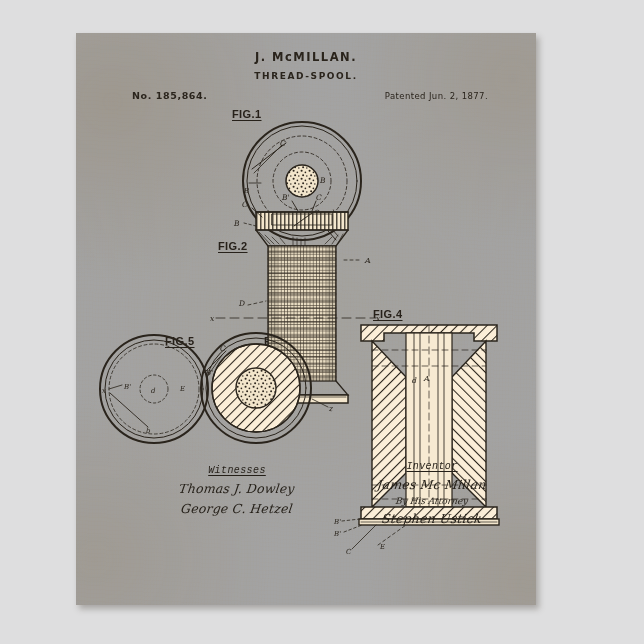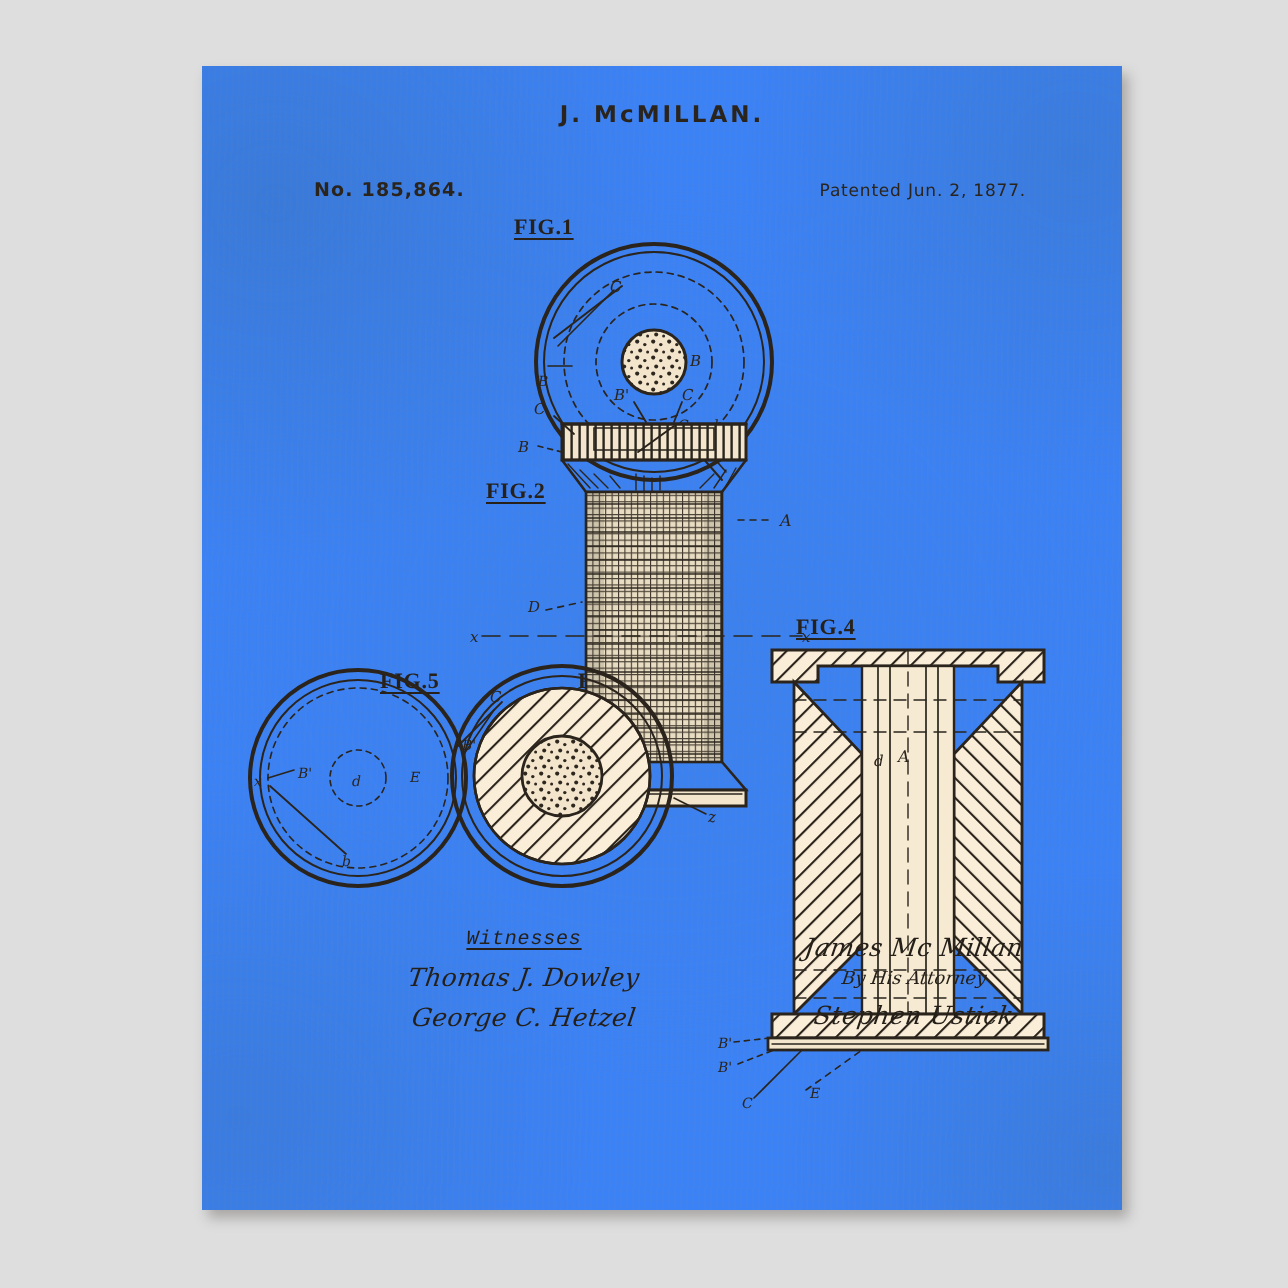--- a/index.html
+++ b/index.html
@@ -5,22 +5,22 @@
   html,body{margin:0;padding:0;}
   body{
     width:644px;height:644px;overflow:hidden;
     background:#dededf;
     font-family:"Liberation Serif", serif;
   }
   #stage{position:relative;width:644px;height:644px;}
 
   
   #poster{
-    position:absolute;left:101px;top:33px;width:460px;height:572px;
-    background:#3b82f6;
+    position:absolute;left:76px;top:33px;width:460px;height:572px;
+    background:#a3a3a3;
     box-shadow:3px 4px 6px rgba(90,85,78,0.40);
     overflow:hidden;
   }
   
   #paper-texture{
     position:absolute;inset:0;pointer-events:none;
     background:
       radial-gradient(ellipse 60% 45% at 8% 12%, rgba(226,196,150,0.32), rgba(226,196,150,0) 70%),
       radial-gradient(ellipse 50% 40% at 95% 8%,  rgba(232,205,162,0.30), rgba(232,205,162,0) 72%),
       radial-gradient(ellipse 55% 42% at 4% 92%,  rgba(228,199,155,0.26), rgba(228,199,155,0) 70%),
@@ -55,21 +55,21 @@
   }
   #patent-date{
     right:48px;top:58px;
     font-family:"DejaVu Sans", sans-serif;
     font-weight:400;font-size:8.5px;letter-spacing:.4px;
   }
 
   
   .figcap{
     position:absolute;color:#27211a;
-    font-family:Liberation Serif, serif;
+    font-family:Liberation Sans, sans-serif;
     font-weight:700;font-size:11px;letter-spacing:.4px;
     text-decoration:underline;text-underline-offset:2px;
     text-decoration-thickness:1px;
   }
   #figcap-1{left:156px;top:75px;}
   #figcap-2{left:142px;top:207px;}
   #figcap-5{left:89px;top:302px;}
   #figcap-3{left:188px;top:302px;}
   #figcap-4{left:297px;top:275px;text-align:center;}
 
@@ -99,20 +99,21 @@
 <body>
 
 <div id="stage">
 
   <div id="poster">
 
     <div id="paper-texture"></div>
     <div id="paper-grain"></div>
 
     <div class="hdr" id="inventor-name">J. McMILLAN.</div>
+    <div class="hdr" id="patent-title">THREAD-SPOOL.</div>
     <div class="hdr" id="patent-number">No. 185,864.</div>
     <div class="hdr" id="patent-date">Patented Jun. 2, 1877.</div>
 
     <div class="figcap" id="figcap-1">FIG.1</div>
     <div class="figcap" id="figcap-2">FIG.2</div>
     <div class="figcap" id="figcap-5">FIG.5</div>
     <div class="figcap" id="figcap-3">FIG.3</div>
     <div class="figcap" id="figcap-4">FIG.4</div>
 
     <svg id="drawing" viewBox="0 0 460 572">
@@ -312,19 +313,20 @@
       </g>
     </svg>
 
     <div class="sigblock" id="witness-block">
       <div class="sig-head">Witnesses</div>
       <div class="sig-line">Thomas J. Dowley</div>
       <div class="sig-line">George C. Hetzel</div>
     </div>
 
     <div class="sigblock" id="inventor-block">
+      <div class="sig-head">Inventor</div>
       <div class="sig-line">James Mc Millan</div>
       <div class="sig-small">By His Attorney</div>
       <div class="sig-line">Stephen Ustick</div>
     </div>
 
   </div>
 </div>
 
 </body></html>

